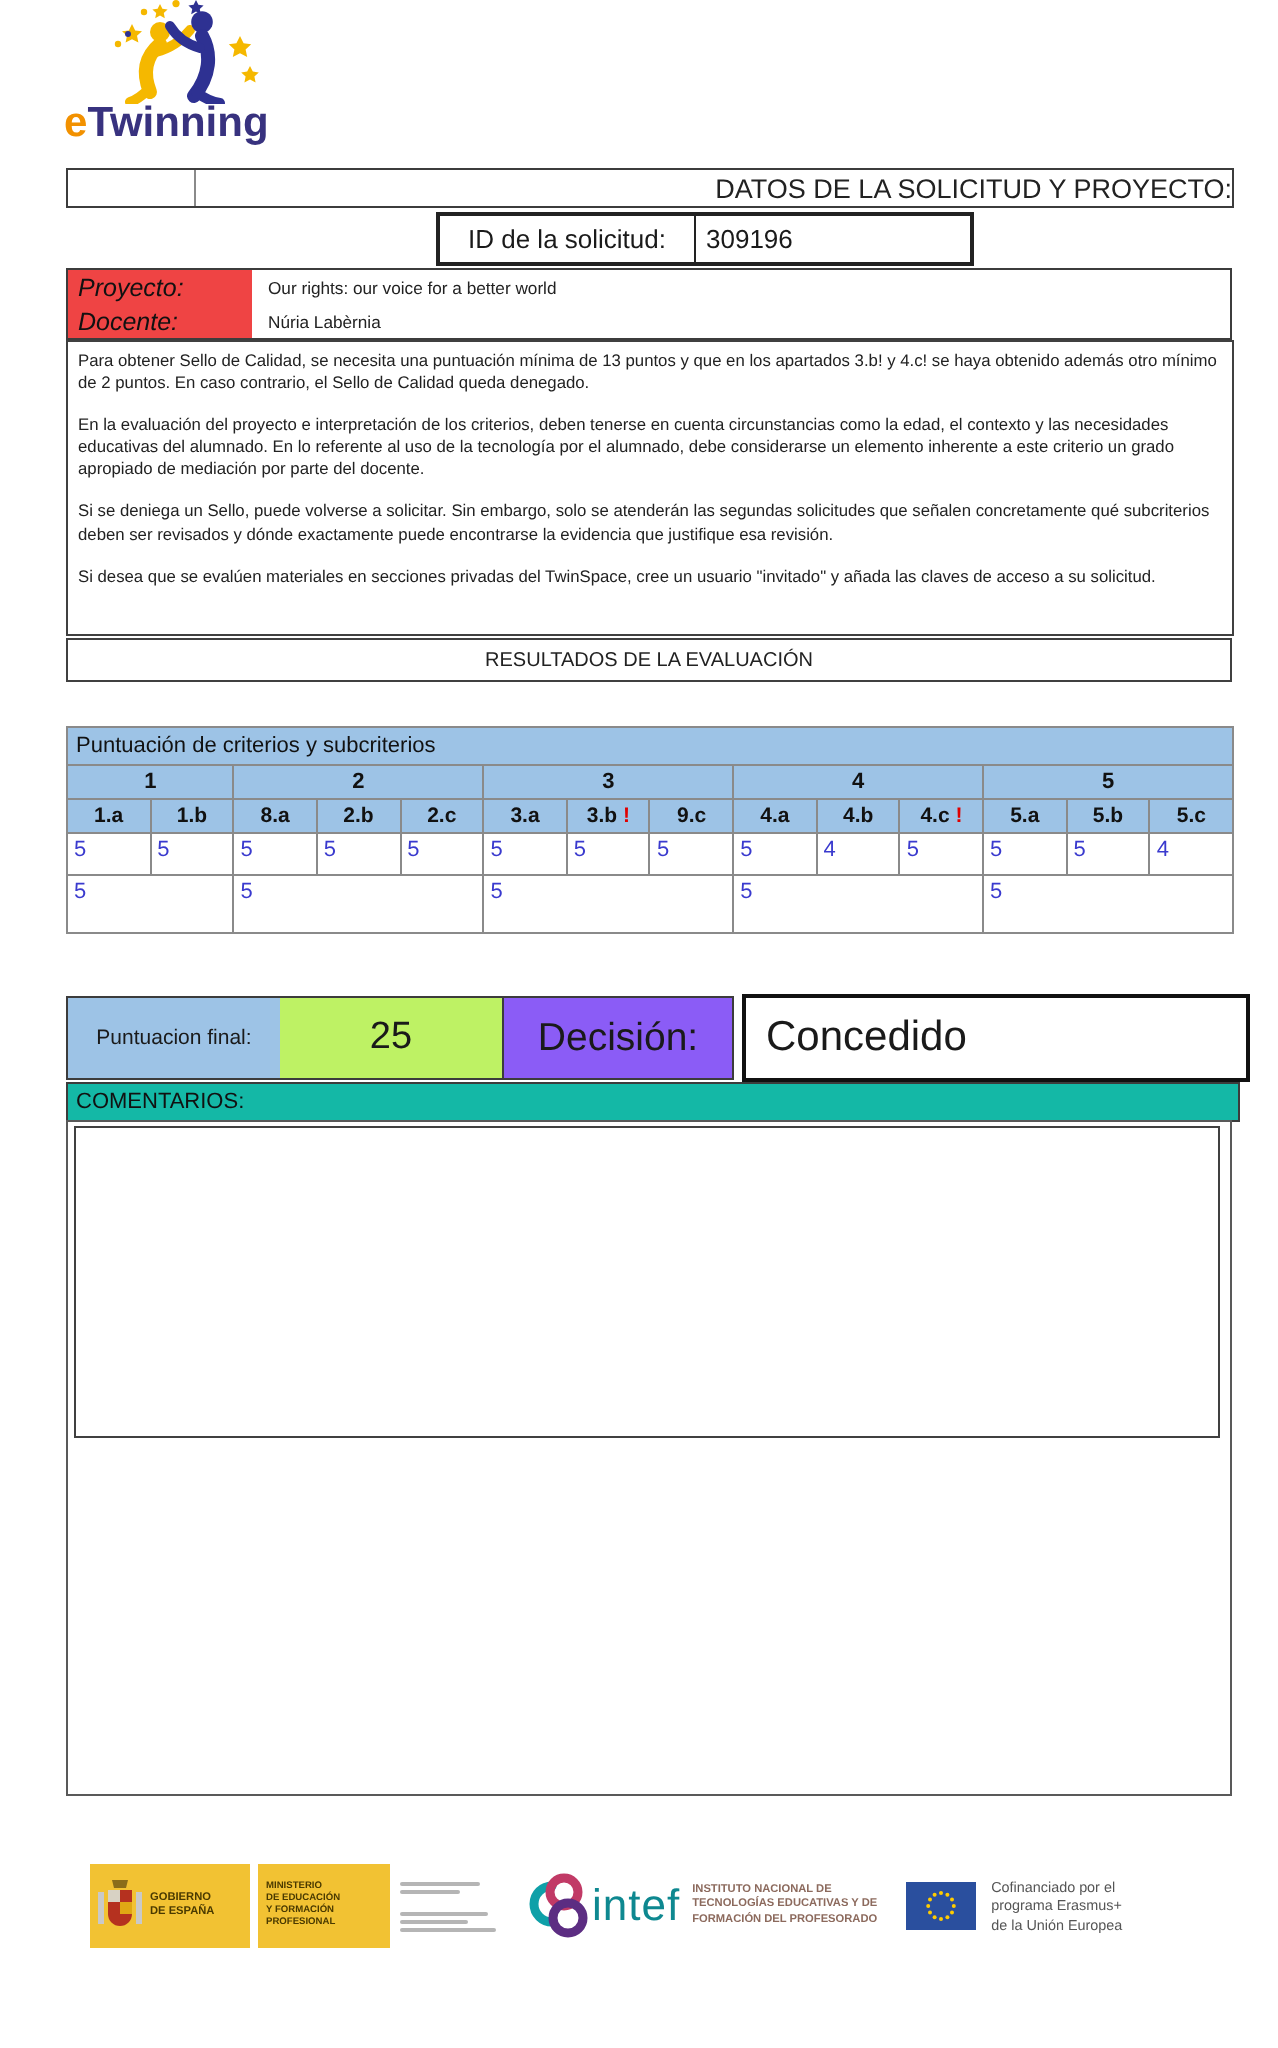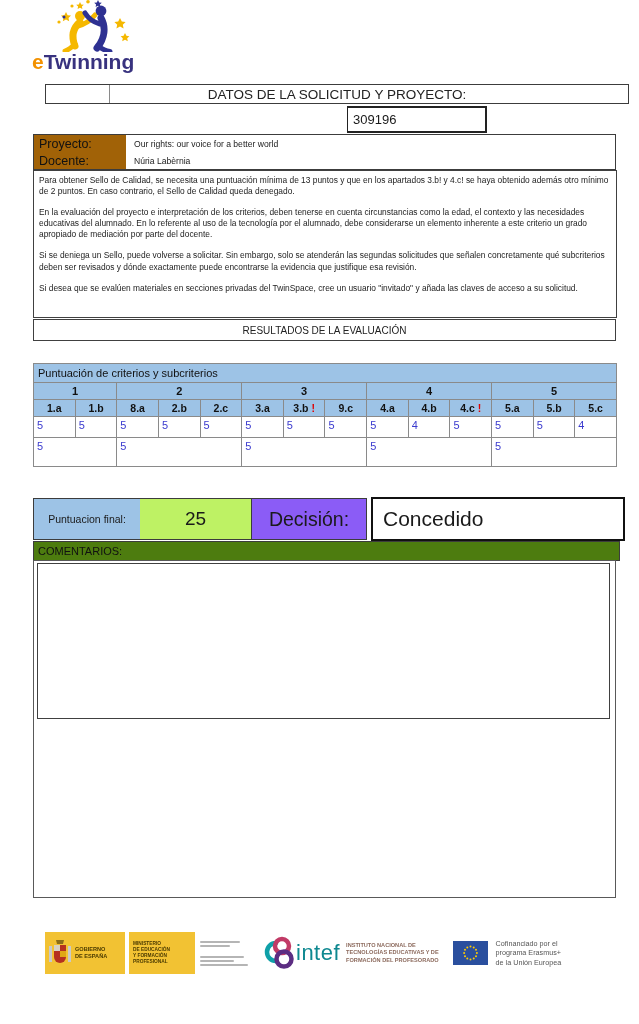--- a/index.html
+++ b/index.html
@@ -7,30 +7,30 @@
         font-family:"Liberation Sans",sans-serif;color:#1a1a1a;}
   .abs{position:absolute;}
 
   
   #logo{left:28px;top:0px;width:130px;height:82px;}
   #logo .wordmark{position:absolute;left:4px;top:50px;font-size:21px;font-weight:bold;letter-spacing:0px;}
   #logo .wm-e{color:#f29100;}
   #logo .wm-rest{color:#38327f;}
 
   
-  #title-row{left:45px;top:84px;width:582px;height:18px;border:1.5px solid #3c3c3c;
-             display:flex;align-items:center;justify-content:center;font-size:13.5px;color:#222;}
+  #title-row{left:33px;top:84px;width:582px;height:18px;border:1.5px solid #3c3c3c;
+             display:flex;align-items:center;justify-content:flex-end;font-size:13.5px;color:#222;}
   #title-row .divider{position:absolute;left:63px;top:0;width:1px;height:100%;background:#8a8a8a;}
   #id-label{left:218px;top:106px;width:127px;height:23px;border:2px solid #222;background:#fff;
             display:flex;align-items:center;justify-content:center;font-size:13px;}
   #id-value{left:347px;top:106px;width:132px;height:23px;border:2px solid #222;border-left:1px solid #222;background:#fff;
             display:flex;align-items:center;font-size:13px;padding-left:5px;}
 
-  .kv-label{background:#a16207;border:1px solid #3c3c3c;display:flex;align-items:center;
-            padding-left:5px;font-size:12.5px;color:#111;}
+  .kv-label{background:#ef4444;border:1px solid #3c3c3c;display:flex;align-items:center;
+            padding-left:5px;font-size:12.5px;color:#111;font-style:italic;}
   .kv-value{background:#fff;border:1px solid #3c3c3c;border-left:none;display:flex;align-items:center;
             padding-left:8px;font-size:8.6px;color:#222;}
   #proj-label{left:33px;top:134px;width:92px;height:17px;}
   #proj-value{left:126px;top:134px;width:481px;height:17px;}
   #teach-label{left:33px;top:152px;width:92px;height:17px;border-top:none;}
   #teach-value{left:126px;top:152px;width:481px;height:17px;border-top:none;}
 
   
   #info-box{left:33px;top:170px;width:572px;height:138px;border:1.5px solid #404040;
             padding:4px 5px;font-size:8.4px;line-height:1.32;color:#222;}
@@ -52,21 +52,21 @@
   #criteria-table td.tot{font-size:11px;color:#3a3ace;background:#fff;padding:2px 3px;height:24px;vertical-align:top;}
 
   
   .strip-cell{position:absolute;top:498px;height:40px;border:1px solid #3c3c3c;display:flex;align-items:center;}
   #final-label{left:33px;width:106px;background:#9dc3e6;justify-content:center;font-size:10.5px;}
   #final-score{left:140px;width:111px;background:#bef264;border-left:none;justify-content:center;font-size:19px;}
   #decision-label{left:252px;width:114px;background:#8b5cf6;border-left:none;justify-content:center;font-size:19.5px;}
   #decision-value{left:371px;width:240px;top:497px;height:40px;position:absolute;border:2.5px solid #111;
                   background:#fff;display:flex;align-items:center;padding-left:10px;font-size:21px;}
 
-  #comments-bar{left:33px;top:541px;width:581px;height:18px;background:#4d7c0f;border:1px solid #3c3c3c;
+  #comments-bar{left:33px;top:541px;width:581px;height:18px;background:#14b8a6;border:1px solid #3c3c3c;
                 display:flex;align-items:center;padding-left:4px;font-size:11px;color:#111;}
   #comments-outer{left:33px;top:560px;width:581px;height:336px;border:1.5px solid #595959;background:#fff;}
   #comments-inner{left:37px;top:563px;width:571px;height:154px;border:1.5px solid #404040;background:#fff;}
 
   
   #footer{left:45px;top:928px;width:550px;height:50px;display:flex;align-items:center;}
   .gov-block{background:#f2c233;height:42px;display:flex;align-items:center;}
   #gov-es{width:80px;}
   #gov-es .crest{margin-left:3px;}
   #gov-es .gov-text{font-size:5.6px;font-weight:bold;color:#4a3a00;line-height:1.25;margin-left:3px;white-space:pre-line;}
@@ -118,20 +118,21 @@
       </g>
     </svg>
     <div class="wordmark"><span class="wm-e">e</span><span class="wm-rest">Twinning</span></div>
   </div>
 
   <div class="abs" id="title-row">
     <div class="divider"></div>
     <span>DATOS DE LA SOLICITUD Y PROYECTO:</span>
   </div>
 
+  <div class="abs" id="id-label">ID de la solicitud:</div>
   <div class="abs" id="id-value">309196</div>
 
   <div class="abs kv-label" id="proj-label">Proyecto:</div>
   <div class="abs kv-value" id="proj-value">Our rights: our voice for a better world</div>
   <div class="abs kv-label" id="teach-label">Docente:</div>
   <div class="abs kv-value" id="teach-value">Núria Labèrnia</div>
 
   <div class="abs" id="info-box">
     <p>Para obtener Sello de Calidad, se necesita una puntuación mínima de 13 puntos y que en los apartados  3.b! y 4.c! se haya obtenido además otro mínimo de 2 puntos. En caso contrario, el Sello de Calidad queda denegado.</p>
     <p>En la evaluación del proyecto e interpretación de los criterios, deben tenerse en cuenta circunstancias como la edad, el contexto y las necesidades educativas del alumnado. En lo referente al uso de la tecnología por el alumnado, debe considerarse un elemento inherente a este criterio un grado apropiado de mediación por parte del docente.</p>

